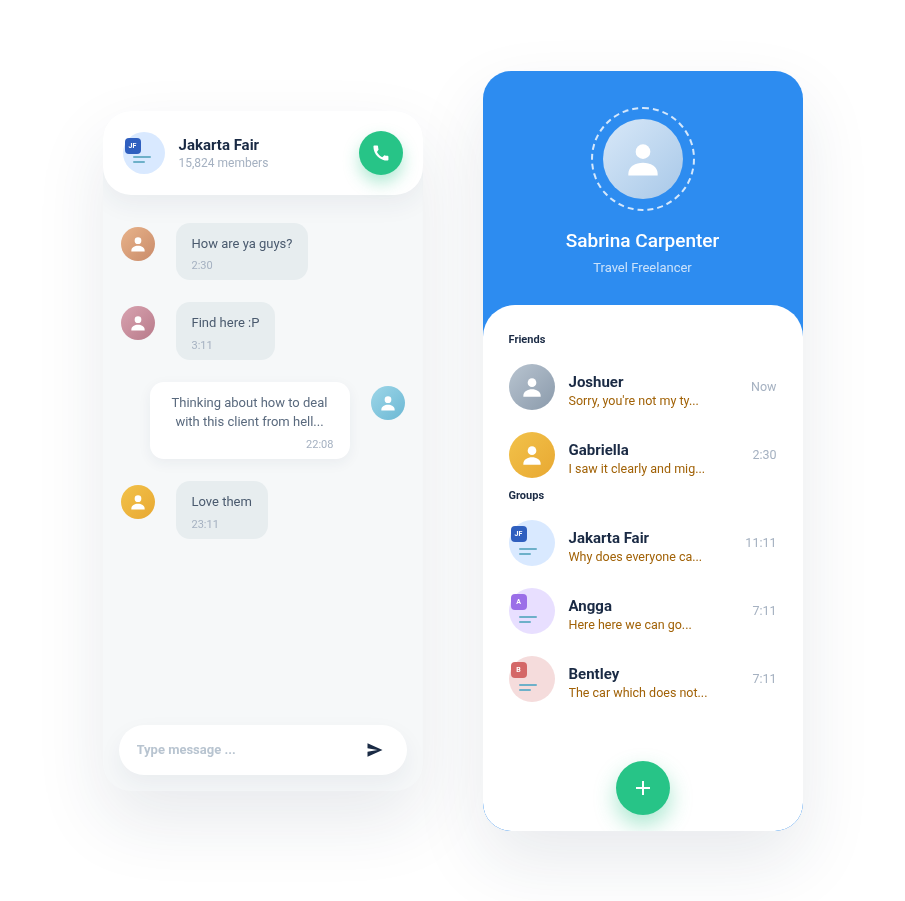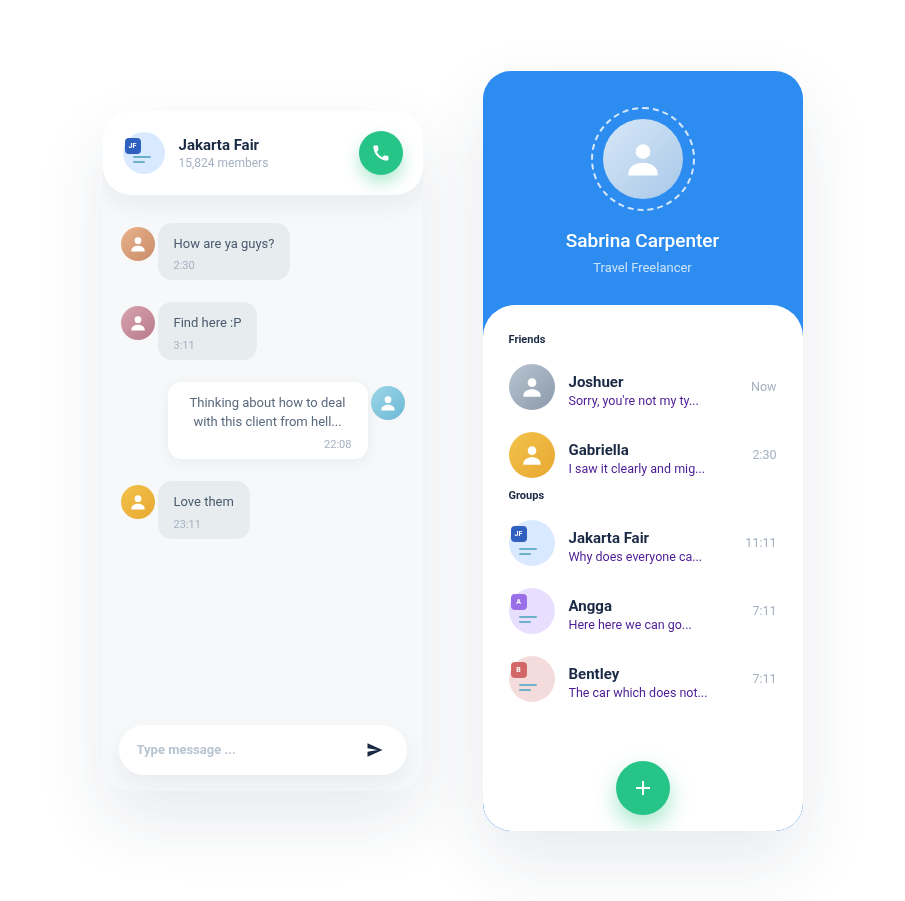--- a/index.html
+++ b/index.html
@@ -63,21 +63,21 @@
     background:#27c487;
     display:flex; align-items:center; justify-content:center;
     box-shadow: 0 8px 16px rgba(39,196,135,0.35);
     cursor:pointer;
   }
   .messages {
     flex:1; padding: 28px 18px 10px 18px;
     display:flex; flex-direction:column; gap:22px;
     overflow:hidden;
   }
-  .msg-row { display:flex; align-items:flex-start; gap:3px; }
+  .msg-row { display:flex; align-items:flex-start; gap:21px; }
   .msg-row.right { flex-direction: row-reverse; }
   .msg-avatar {
     width:34px; height:34px; border-radius:50%;
     display:flex; align-items:center; justify-content:center;
     font-size:16px; color:#fff;
     flex-shrink:0;
     margin-top:4px;
   }
   .av1{background:linear-gradient(135deg,#e8b38a,#c98b6a);}
   .av2{background:linear-gradient(135deg,#d8a3b0,#b87a8a);}
@@ -155,21 +155,21 @@
     cursor:pointer;
   }
   .list-avatar {
     width:46px; height:46px; border-radius:50%;
     display:flex;align-items:center;justify-content:center;
     flex-shrink:0;
   }
   .list-avatar svg{width:26px;height:26px;}
   .item-body { flex:1; min-width:0; }
   .item-title { font-size:15px; font-weight:700; color:#1a2a44;margin-top:8px; }
-  .item-sub { font-size:12.5px; color:#4c1d95; margin-top:2px; white-space:nowrap; overflow:hidden; text-overflow:ellipsis; }
+  .item-sub { font-size:12.5px; color:#a16207; margin-top:2px; white-space:nowrap; overflow:hidden; text-overflow:ellipsis; }
   .item-time { font-size:12.5px; color:#a5b1c1; }
   .groups-title { margin-top:3px; }
   .g-av{background:#d9e9ff;}
   .g-av2{background:#e8dfff;}
   .g-av3{background:#f5dcdc;}
   .fab {
     position:absolute; left:50%; transform:translateX(-50%);
     bottom: 16px;
     width:54px; height:54px; border-radius:50%;
     background:#27c487;

